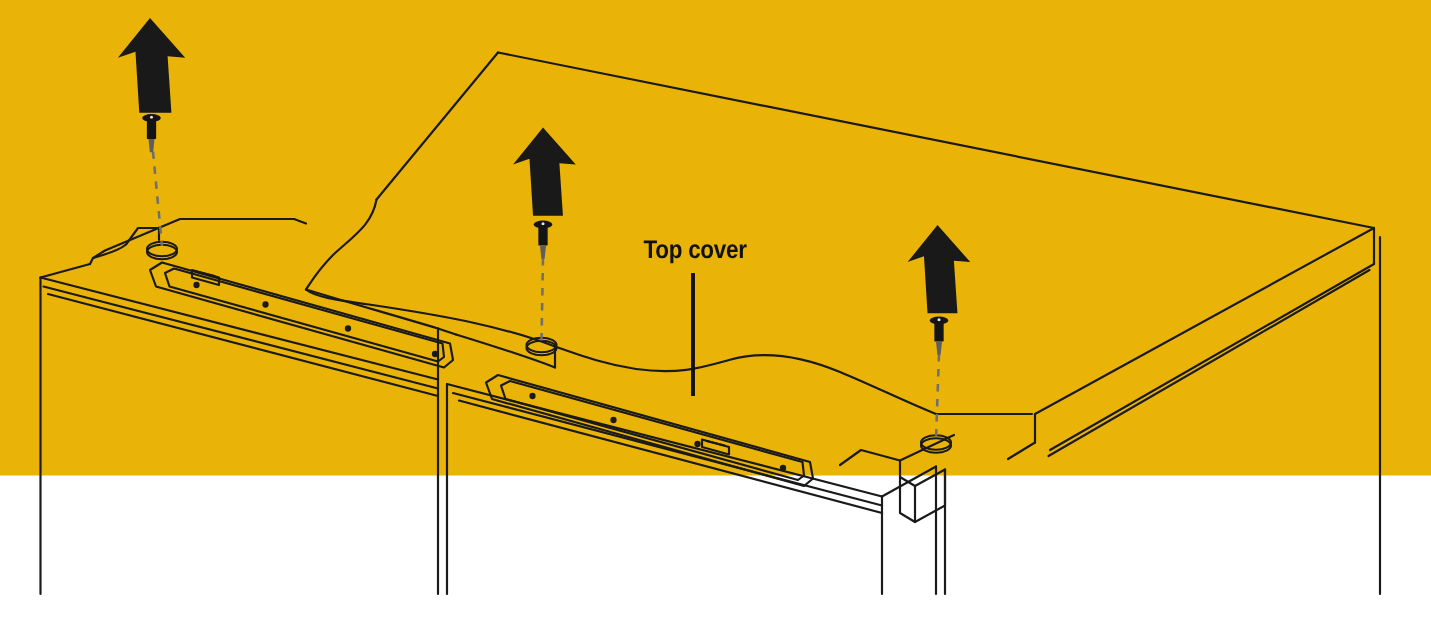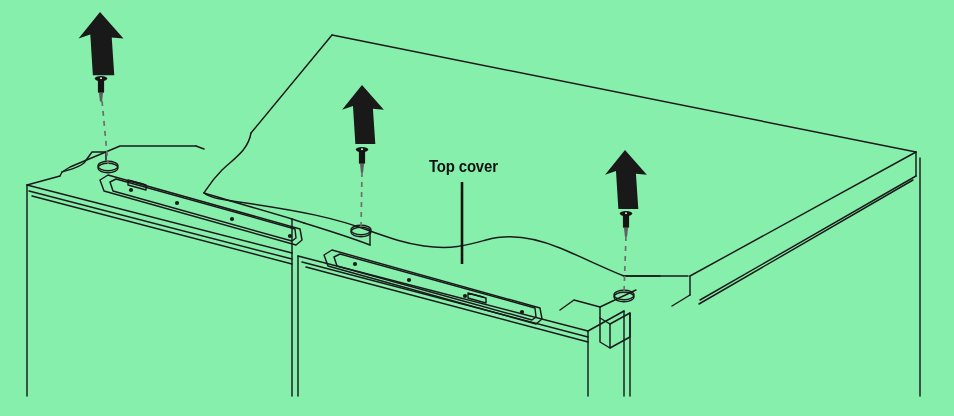--- a/index.html
+++ b/index.html
@@ -1,21 +1,21 @@
 <!DOCTYPE html>
 <html><head>
 <meta charset="utf-8">
 <style>
   html,body{margin:0;padding:0;background:#ffffff;}
   body{
     width:954px;height:416px;overflow:hidden;
     font-family:"Liberation Sans", sans-serif;
     -webkit-font-smoothing:antialiased;
   }
-  #stage{position:relative;width:954px;height:416px;background:#86efac;}
+  #stage{position:relative;width:954px;height:317px;background:#eab308;}
   #art{position:absolute;left:0;top:0;width:954px;height:416px;display:block;}
   .lbl{
     position:absolute;
     font-family:"Liberation Sans", sans-serif;
     font-weight:700;
     font-size:17px;
     letter-spacing:-0.2px;
     color:#111111;
     white-space:nowrap;
     transform:scaleX(0.88);

